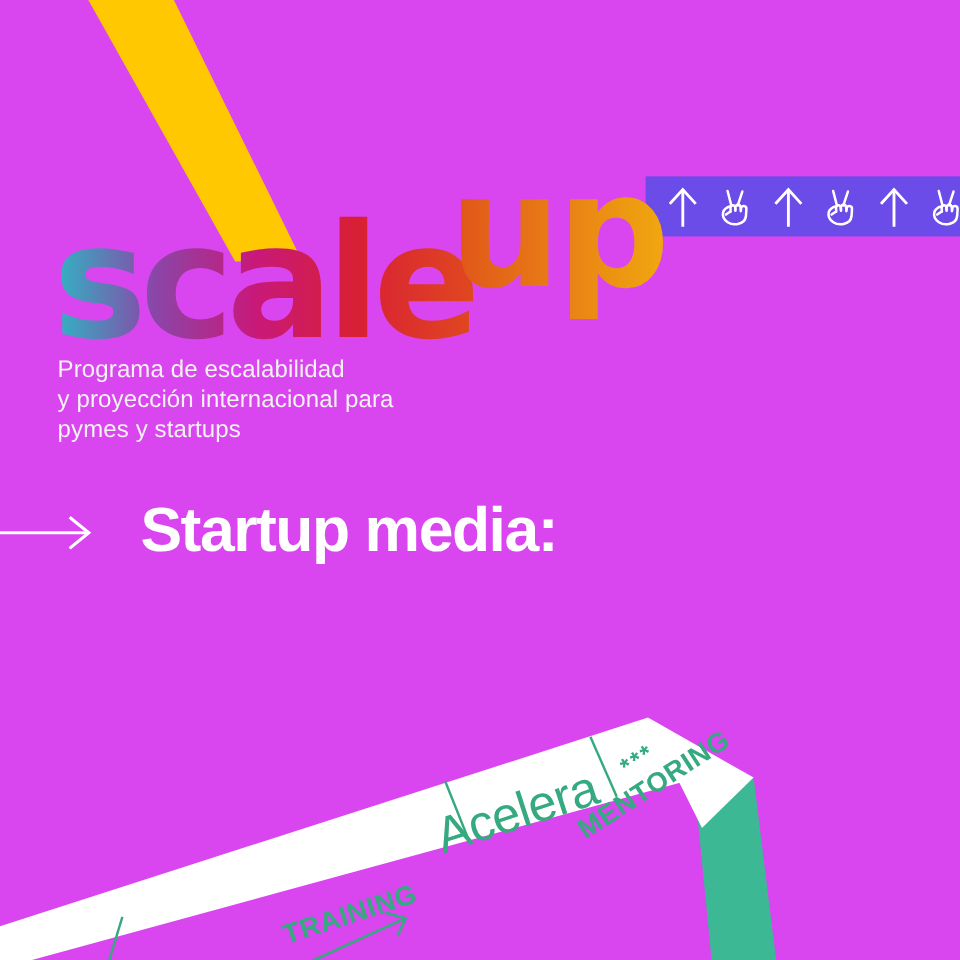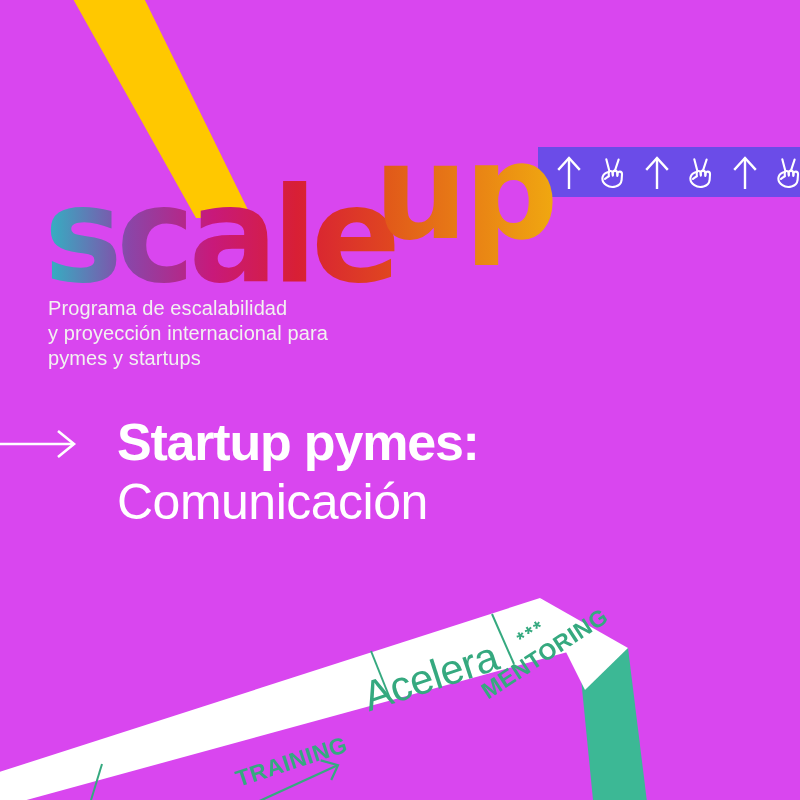--- a/index.html
+++ b/index.html
@@ -216,22 +216,21 @@
 pymes y startups</div>
 
   <svg class="lead-arrow" width="86" height="32" viewBox="0 0 86 32">
     <g stroke="#ffffff" stroke-width="2.6" fill="none">
       <line x1="0" y1="16" x2="78" y2="16"></line>
       <polyline points="62,3 78,16 62,29"></polyline>
     </g>
   </svg>
 
   <div class="headline">
-    <span class="l1">Startup pymes:</span>
-    <span class="l2">Comunicación</span>
+    <span class="l1">Startup media:</span>
   </div>
 
   <svg class="ribbon" viewBox="0 0 800 800" width="800" height="800">
 
     <polygon points="580,668 628,648 648,810 594,810" fill="#3cb895"></polygon>
 
     <polygon points="580,668 628,648 585,690" fill="#24a07c"></polygon>
 
     <polygon points="-10,775 540,598 575,650 -10,810" fill="#ffffff"></polygon>
     <polygon points="540,598 628,648 585,690 560,640" fill="#ffffff"></polygon>

